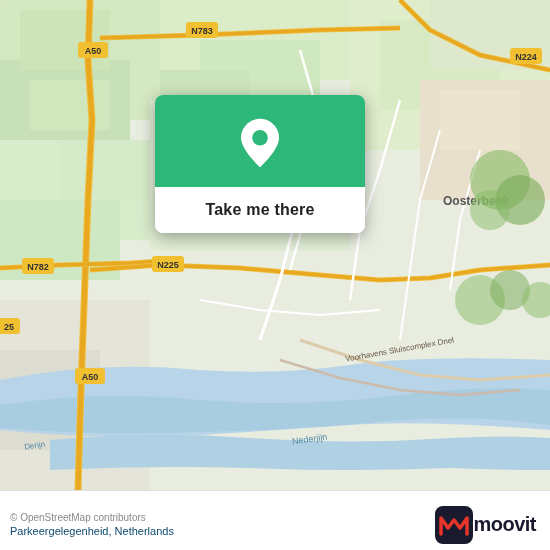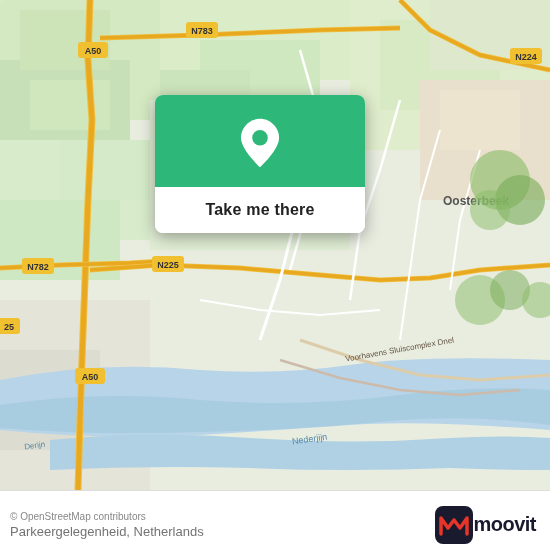--- a/index.html
+++ b/index.html
@@ -86,22 +86,22 @@
       display: flex;
       flex-direction: column;
     }
 
     .footer-copy {
       font-size: 10px;
       color: #888;
     }
 
     .footer-title {
-      font-size: 13px;
-      color: #737373;
+      font-size: 11px;
+      color: #0c4a6e;
       font-weight: 500;
       margin-top: 2px;
     }
 
     .moovit-logo {
       display: flex;
       align-items: center;
     }
 
     .moovit-m {

